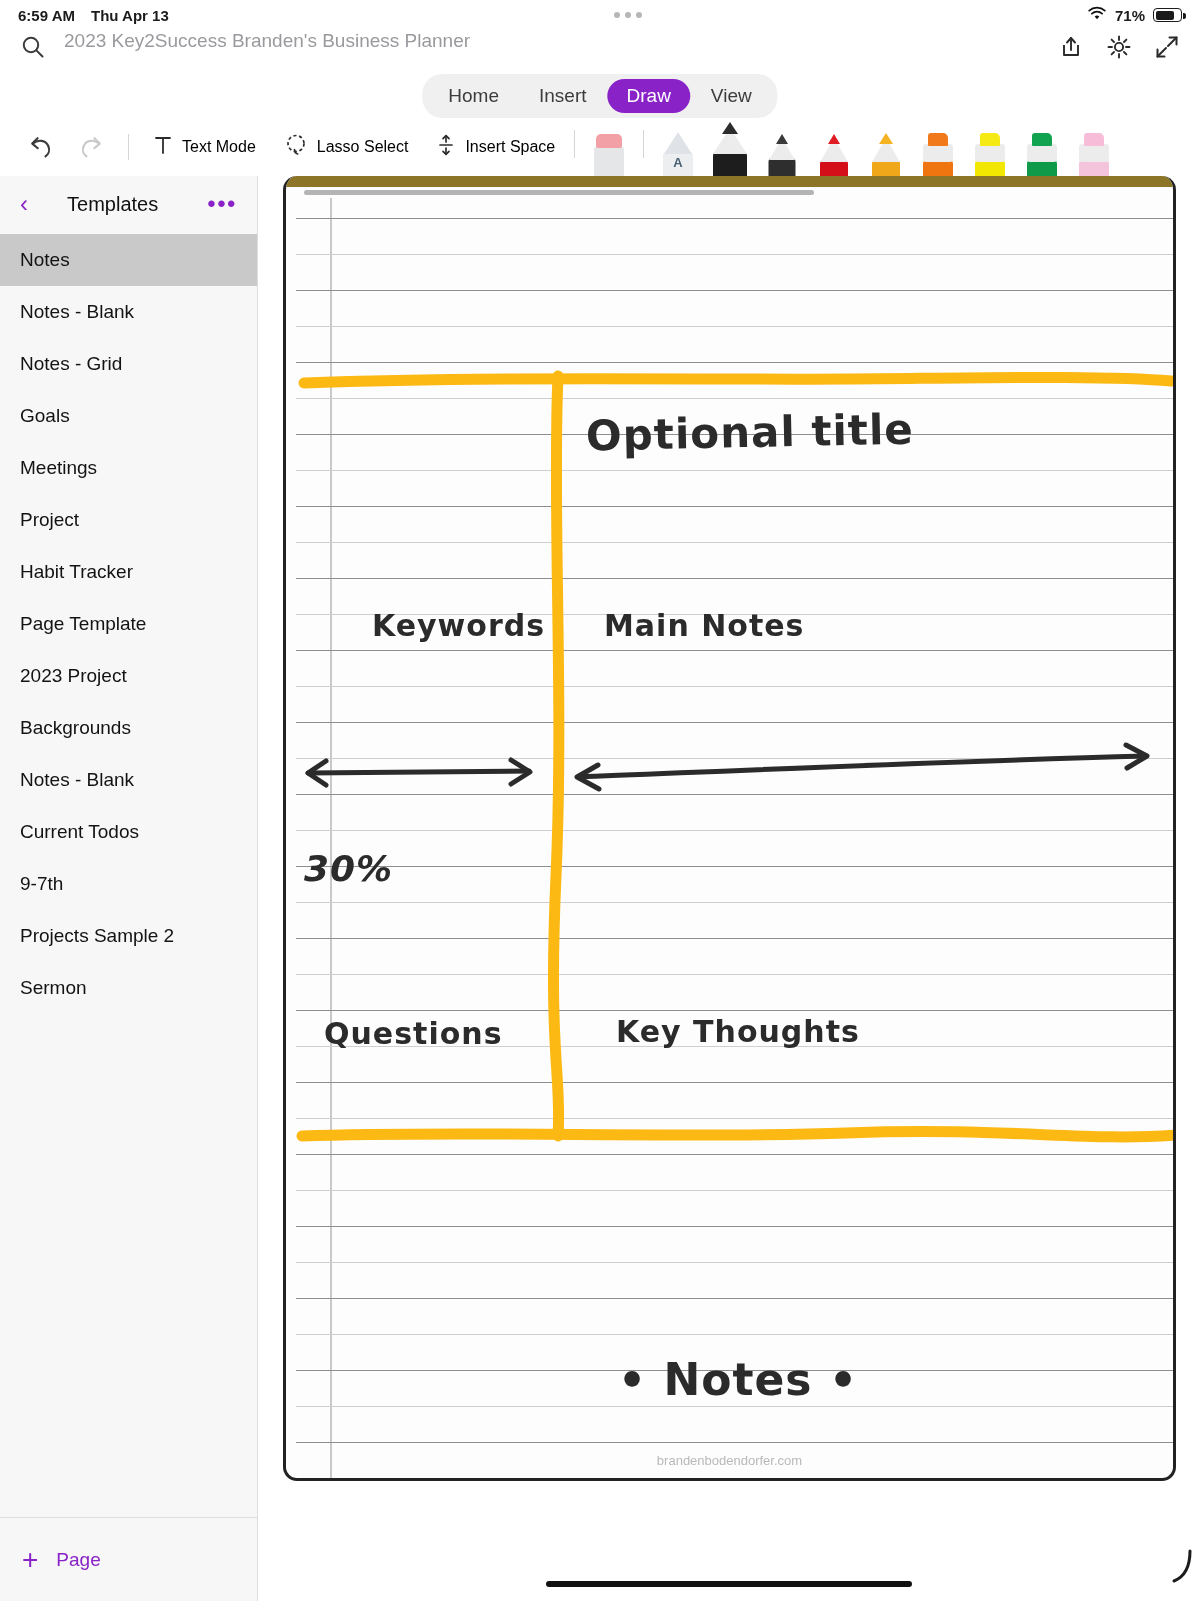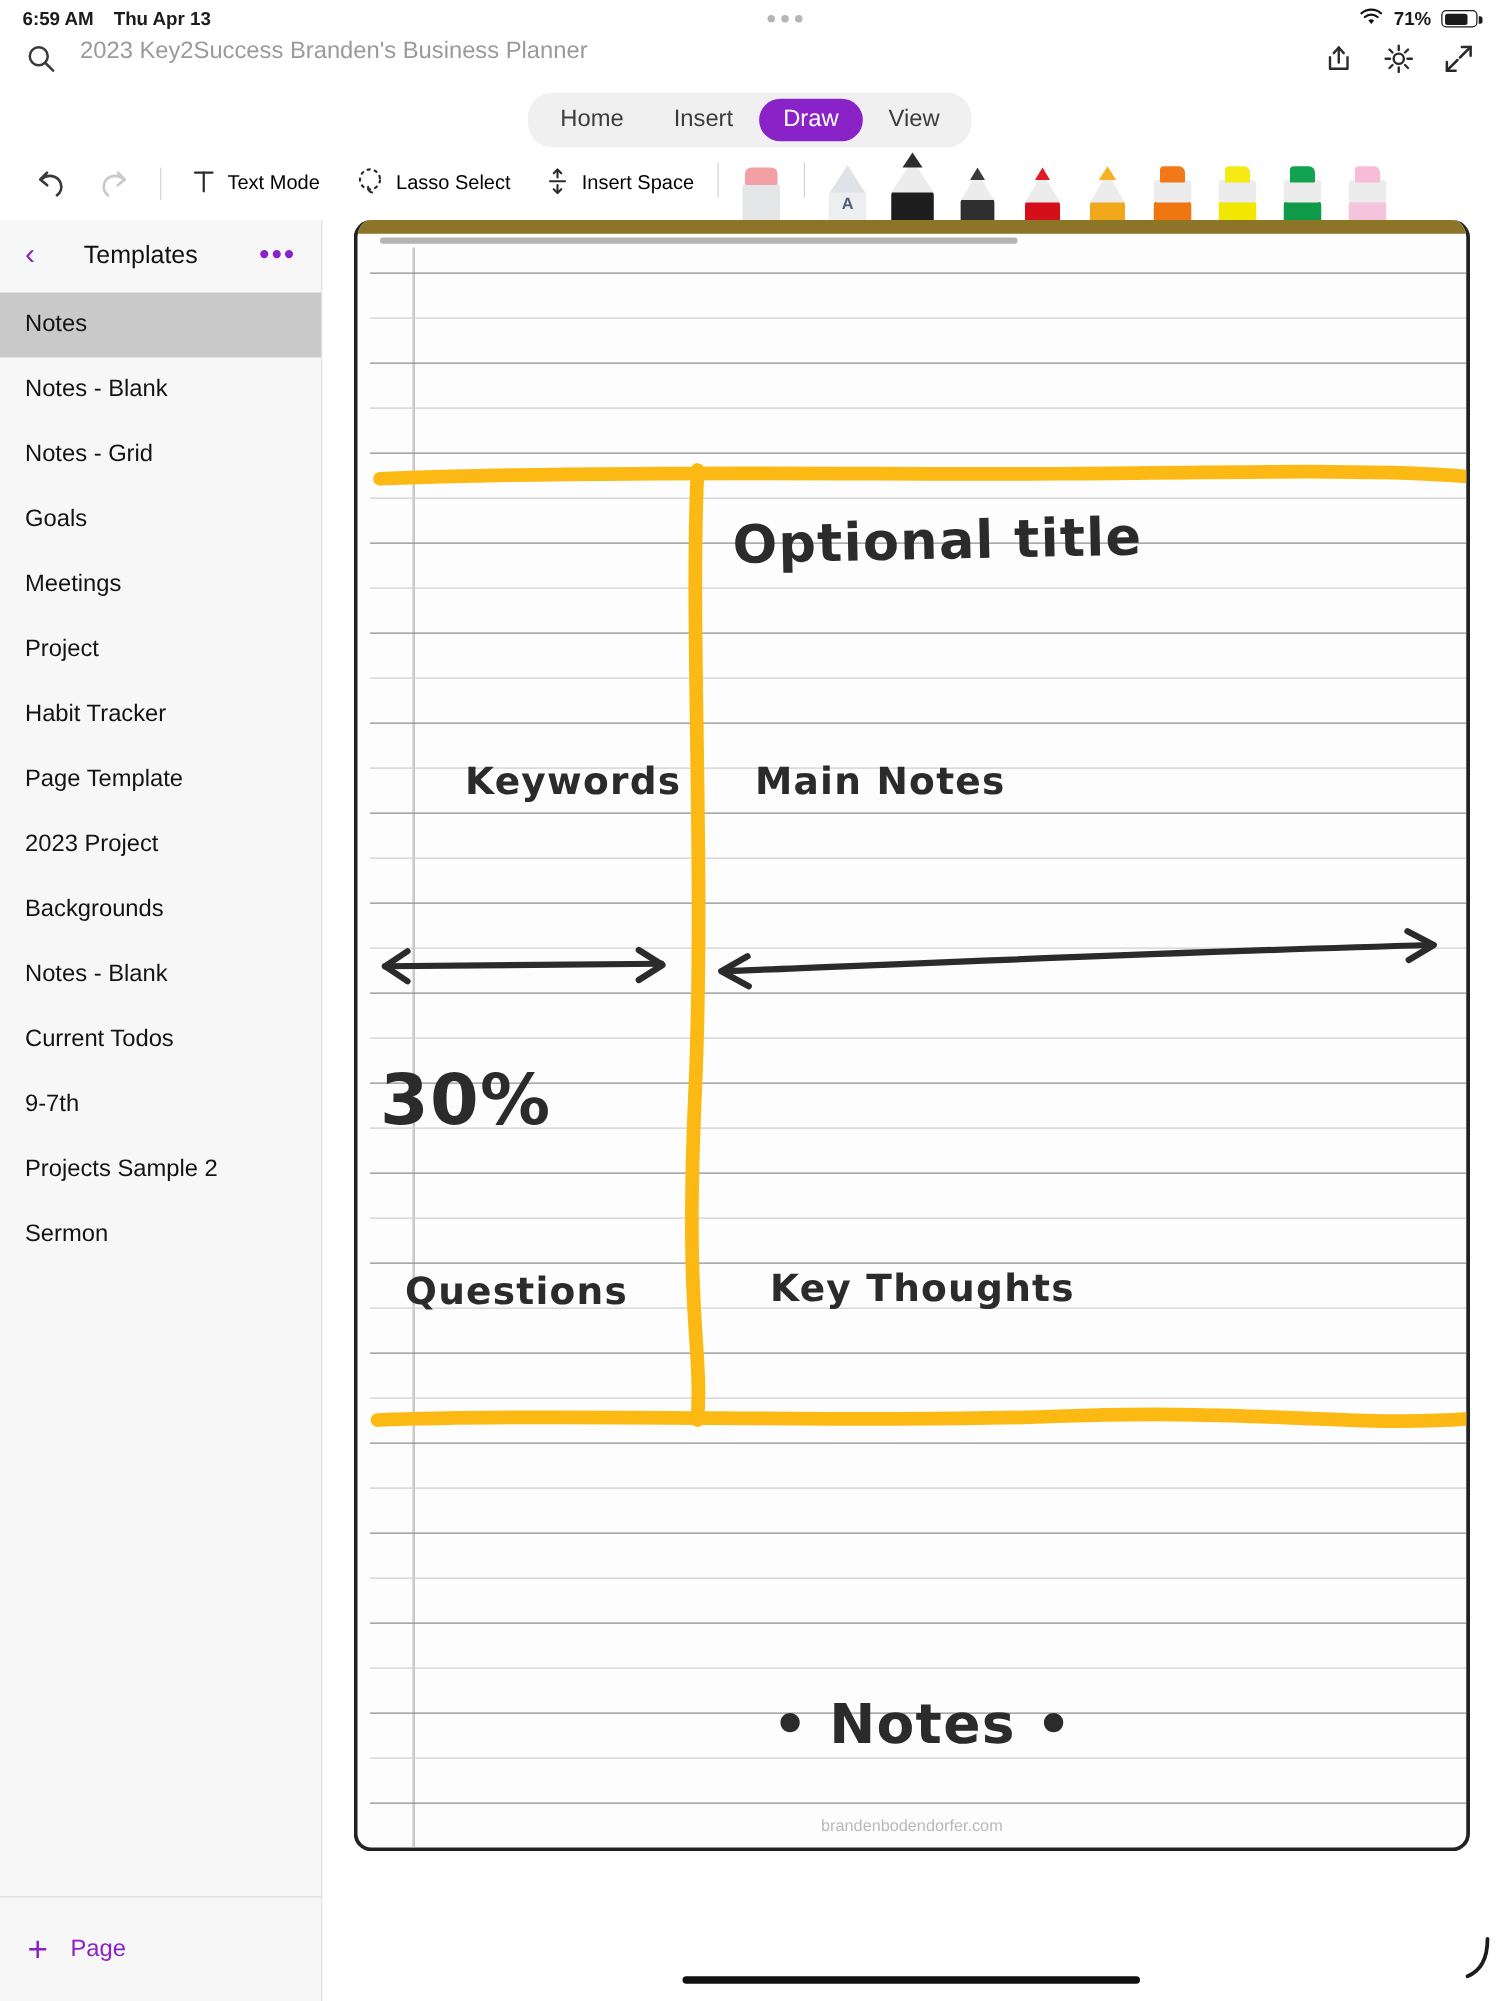--- a/index.html
+++ b/index.html
@@ -103,21 +103,21 @@
                font-size:13px; color:#b9b9b9; }
 
   
   .ink { position:absolute; color:#2b2b2b; font-family:"DejaVu Sans", sans-serif;
          font-weight:700; letter-spacing:1px; }
   .ink.title { font-size:42px; top:232px; left:300px; transform: rotate(-1.2deg); }
   .ink.kw    { font-size:30px; top:432px; left:38px;margin-left:48px; }
   .ink.mn    { font-size:30px; top:432px; left:318px; }
   .ink.q     { font-size:30px; top:840px; left:38px; }
   .ink.kt    { font-size:30px; top:838px; left:330px; }
-  .ink.p30   { font-size:56px; top:672px; left:18px; }
+  .ink.p30   { font-size:36px; top:672px; left:18px;font-style:italic; }
   .ink.p70   { font-size:62px; top:676px; left:462px; }
   .ink.notes { font-size:44px; top:1178px; left:332px; }
 
   
   .homebar { position:absolute; left:0; right:0; bottom:14px; height:6px; }
   .homebar i { display:block; width:366px; height:6px; background:#111; border-radius:4px; margin:0 auto; }
   .corner { position:absolute; right:6px; bottom:18px; width:26px; height:34px; }
 </style>
 </head>
 <body>

